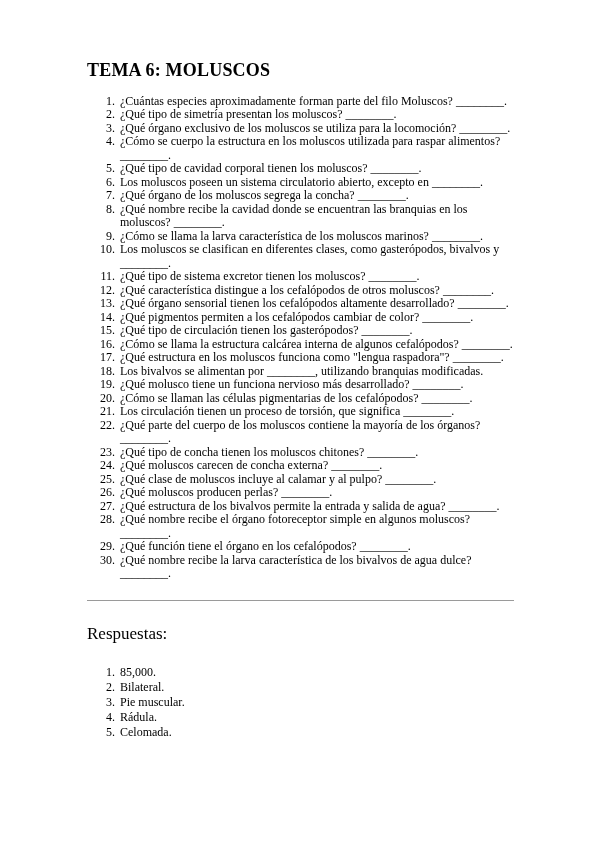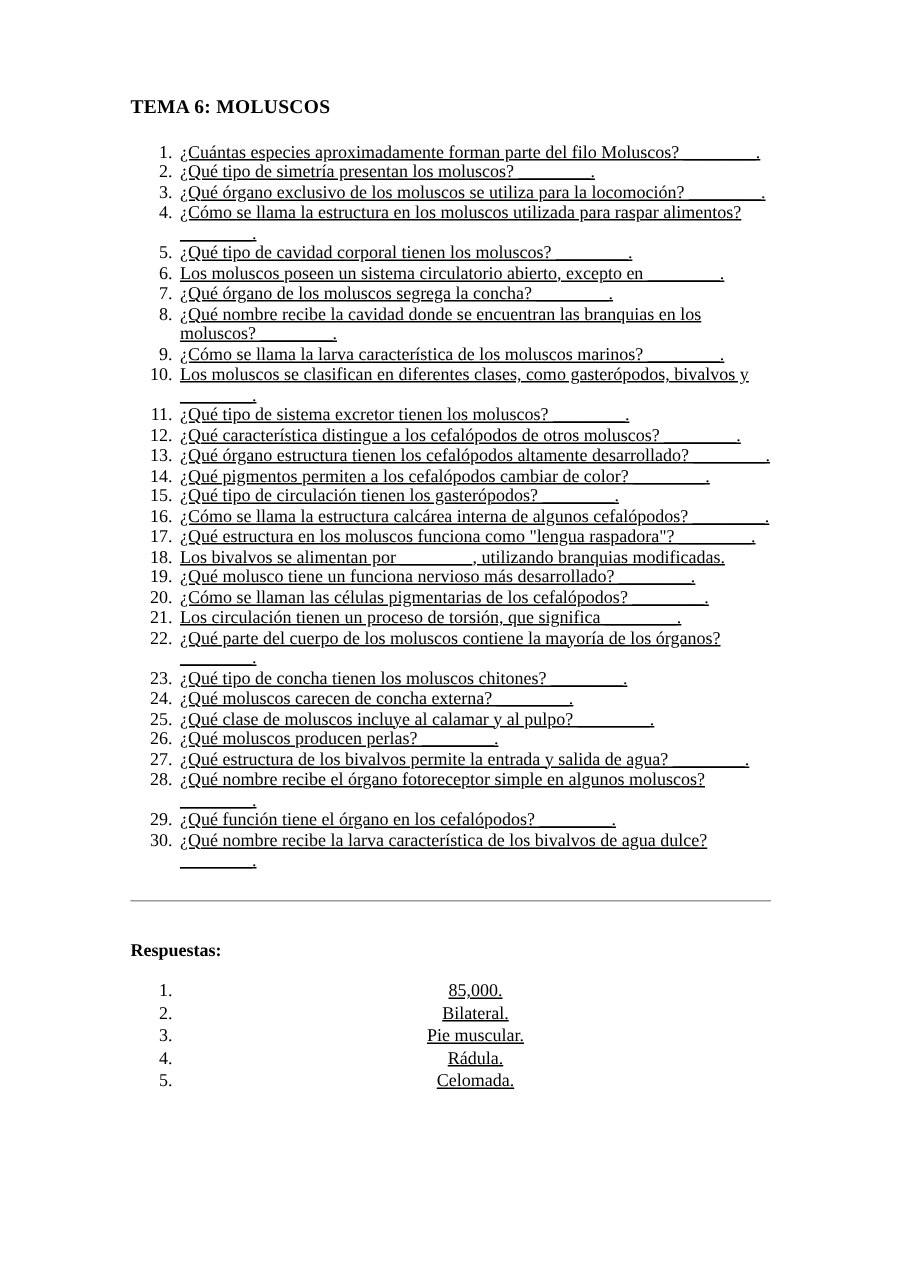--- a/index.html
+++ b/index.html
@@ -17,74 +17,72 @@
     width: 600px;
     min-height: 848px;
     padding: 64px 86px 40px 87px;
     background: #ffffff;
     color: #000000;
     font-family: "Liberation Serif", "DejaVu Serif", serif;
     font-size: 12px;
     line-height: 13.5px;
   }
   .doc-title {
-    font-size: 13px;
+    font-size: 18px;
     font-weight: bold;
     margin: 0 0 17px 0;
     letter-spacing: 0.2px;
   }
   ol.num-list {
     margin: 0;
     padding: 0 0 0 31px;
     list-style: decimal;
-    text-decoration: underline;
   }
   ol.num-list li {
     margin: 0;
     padding-left: 2px;
   }
   ol.answers-list li {
     line-height: 15px;
   }
   hr.divider {
     border: none;
     border-top: 1px solid #9a9a9a;
     margin: 19px 0 0 0;
   }
   .answers-heading {
-    font-weight: bold;
+    font-weight: normal;
     margin: 26px 0 0 0;
-    font-size: 12px;
+    font-size: 17px;
   }
   .answers-block {
-    margin-top: 13px;
-    text-align: center;
+    margin-top: 25px;
   }
 </style>
 </head>
 <body>
 
 <div class="page">
 
   <h1 class="doc-title">TEMA 6: MOLUSCOS</h1>
 
   <ol class="num-list questions-list">
       <li>¿Cuántas especies aproximadamente forman parte del filo Moluscos? ________.</li>
       <li>¿Qué tipo de simetría presentan los moluscos? ________.</li>
       <li>¿Qué órgano exclusivo de los moluscos se utiliza para la locomoción? ________.</li>
-      <li>¿Cómo se llama la estructura en los moluscos utilizada para raspar alimentos? ________.</li>
+      <li>¿Cómo se cuerpo la estructura en los moluscos utilizada para raspar alimentos? ________.</li>
       <li>¿Qué tipo de cavidad corporal tienen los moluscos? ________.</li>
       <li>Los moluscos poseen un sistema circulatorio abierto, excepto en ________.</li>
       <li>¿Qué órgano de los moluscos segrega la concha? ________.</li>
       <li>¿Qué nombre recibe la cavidad donde se encuentran las branquias en los moluscos? ________.</li>
       <li>¿Cómo se llama la larva característica de los moluscos marinos? ________.</li>
       <li>Los moluscos se clasifican en diferentes clases, como gasterópodos, bivalvos y ________.</li>
       <li>¿Qué tipo de sistema excretor tienen los moluscos? ________.</li>
       <li>¿Qué característica distingue a los cefalópodos de otros moluscos? ________.</li>
-      <li>¿Qué órgano estructura tienen los cefalópodos altamente desarrollado? ________.</li>
+      <li>¿Qué órgano sensorial tienen los cefalópodos altamente desarrollado? ________.</li>
       <li>¿Qué pigmentos permiten a los cefalópodos cambiar de color? ________.</li>
       <li>¿Qué tipo de circulación tienen los gasterópodos? ________.</li>
       <li>¿Cómo se llama la estructura calcárea interna de algunos cefalópodos? ________.</li>
       <li>¿Qué estructura en los moluscos funciona como "lengua raspadora"? ________.</li>
       <li>Los bivalvos se alimentan por ________, utilizando branquias modificadas.</li>
       <li>¿Qué molusco tiene un funciona nervioso más desarrollado? ________.</li>
       <li>¿Cómo se llaman las células pigmentarias de los cefalópodos? ________.</li>
       <li>Los circulación tienen un proceso de torsión, que significa ________.</li>
       <li>¿Qué parte del cuerpo de los moluscos contiene la mayoría de los órganos? ________.</li>
       <li>¿Qué tipo de concha tienen los moluscos chitones? ________.</li>

